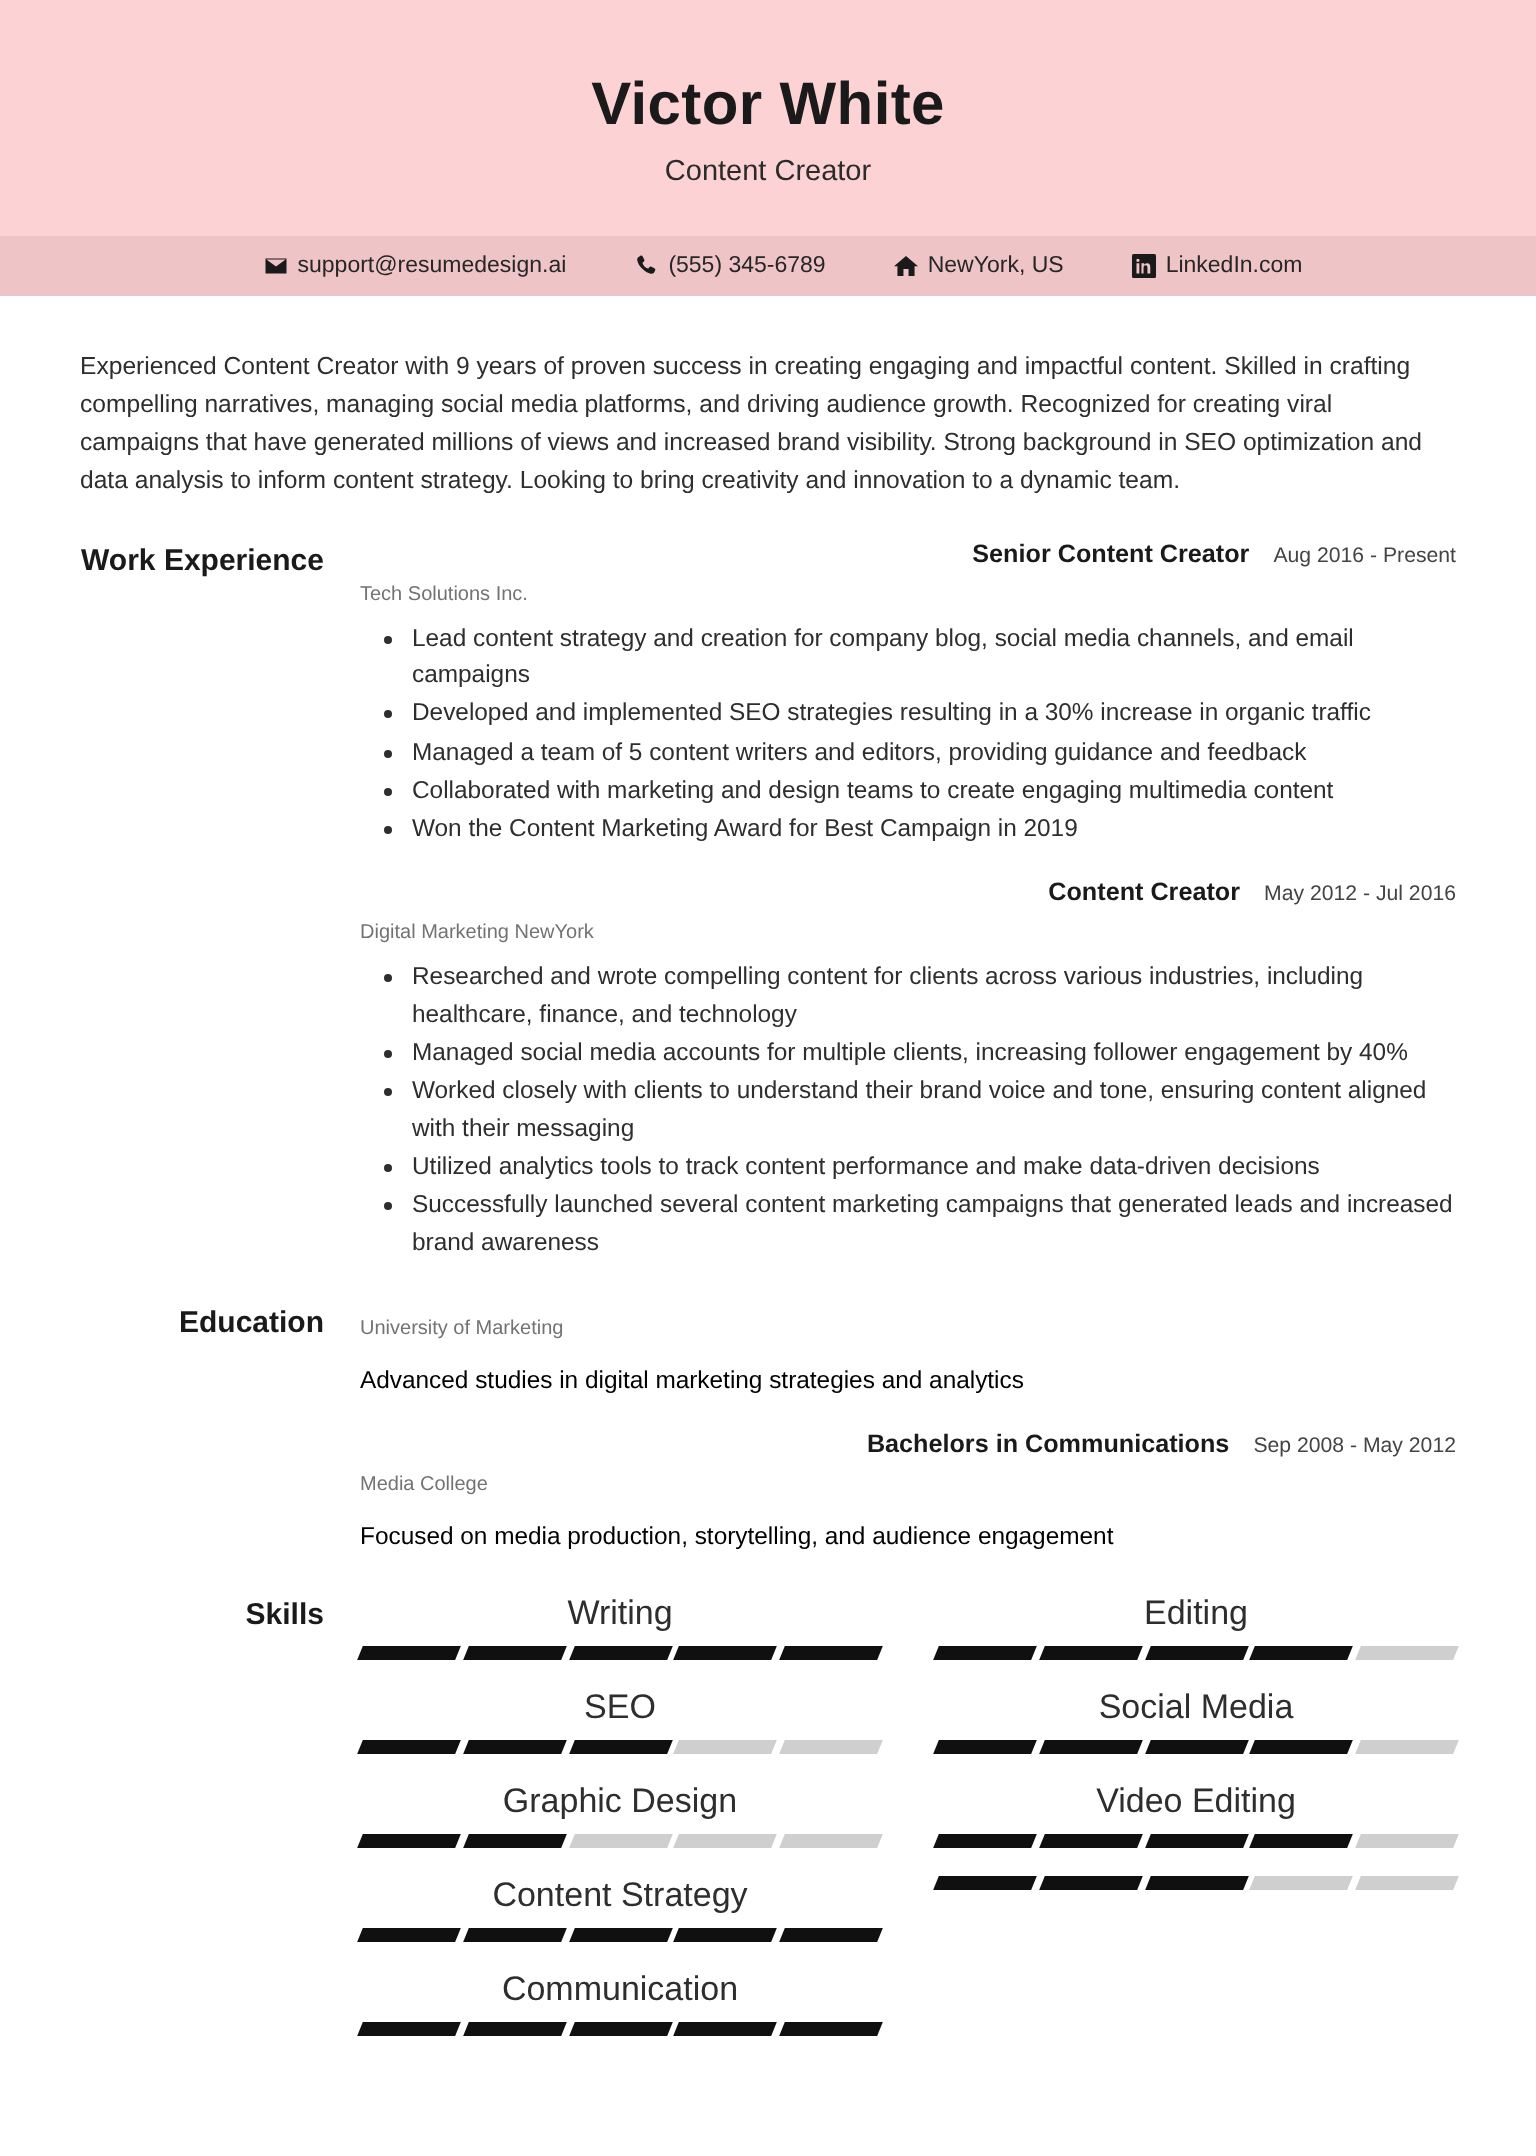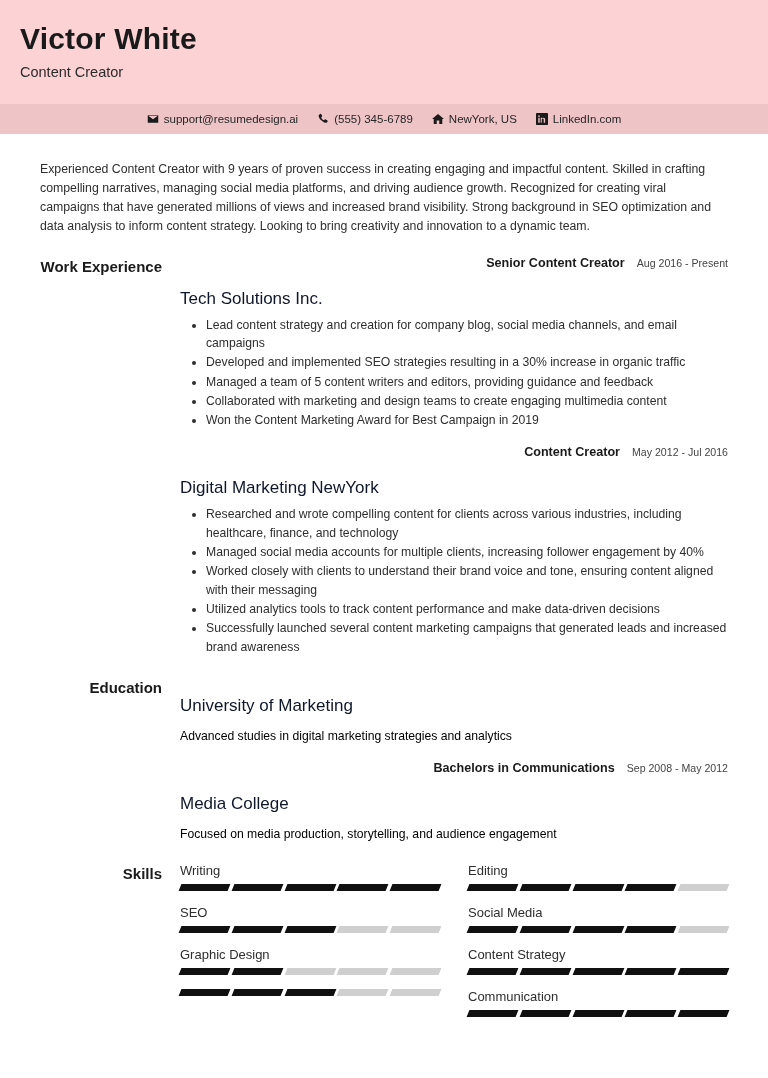--- a/index.html
+++ b/index.html
@@ -9,22 +9,22 @@
     height: 1078px;
     background: #ffffff;
     font-family: "Liberation Sans", sans-serif;
     color: #222222;
     overflow: hidden;
   }
 
   
   .header {
     background: #fcd2d4;
-    text-align: left;
-    padding: 22px 20px 24px 20px;
+    text-align: center;
+    padding: 36px 20px 24px 20px;
   }
   .name {
     font-size: 30px;
     font-weight: bold;
     letter-spacing: 0.2px;
     color: #1a1a1a;
     line-height: 1.15;
   }
   .job-title {
     font-size: 14.5px;
@@ -42,20 +42,21 @@
     gap: 19px;
     padding: 9px 10px;
     font-size: 11.5px;
     color: #262626;
   }
   .contact-item {
     display: flex;
     align-items: center;
     gap: 5px;
     white-space: nowrap;
+    margin-left: 15px;
   }
   .contact-item .ic {
     display: inline-flex;
     align-items: center;
     justify-content: center;
     width: 12px;
     height: 12px;
   }
   .contact-item .ic svg { display: block; }
 
@@ -104,23 +105,23 @@
     font-weight: bold;
     color: #1a1a1a;
   }
   .entry-date {
     font-size: 10.6px;
     color: #444444;
     white-space: nowrap;
     flex: 0 0 auto;
   }
   .entry-sub {
-    font-size: 17px;
-    color: #0f172a;
-    margin-top: 19px;
+    font-size: 10px;
+    color: #737373;
+    margin-top: 8px;
   }
   .entry-desc {
     font-size: 12.2px;
     color: #000000;
     margin-top: 11px;
     line-height: 1.5;
   }
   .bullets {
     margin: 7px 0 0 0;
     padding-left: 26px;
@@ -133,23 +134,24 @@
   }
 
   
   .skills-grid {
     display: grid;
     grid-template-columns: 1fr 1fr;
     column-gap: 28px;
     row-gap: 14px;
   }
   .skill-name {
-    font-size: 13px;
+    font-size: 17px;
     color: #2e2e2e;
     margin-bottom: 6px;
+    text-align: center;
   }
   .skill-bars {
     display: flex;
     gap: 4px;
     height: 7px;
   }
   .seg {
     flex: 1 1 0;
     height: 7px;
     transform: skewX(-22deg);
@@ -310,20 +312,30 @@
             <div class="skill-name">Graphic Design</div>
             <div class="skill-bars">
               <span class="seg on"></span>
               <span class="seg on"></span>
               <span class="seg"></span>
               <span class="seg"></span>
               <span class="seg"></span>
             </div>
           </div>
           <div>
+            <div class="skill-name">Video Editing</div>
+            <div class="skill-bars">
+              <span class="seg on"></span>
+              <span class="seg on"></span>
+              <span class="seg on"></span>
+              <span class="seg on"></span>
+              <span class="seg"></span>
+            </div>
+          </div>
+          <div>
             <div class="skill-name">Content Strategy</div>
             <div class="skill-bars">
               <span class="seg on"></span>
               <span class="seg on"></span>
               <span class="seg on"></span>
               <span class="seg on"></span>
               <span class="seg on"></span>
             </div>
           </div>
           <div>

